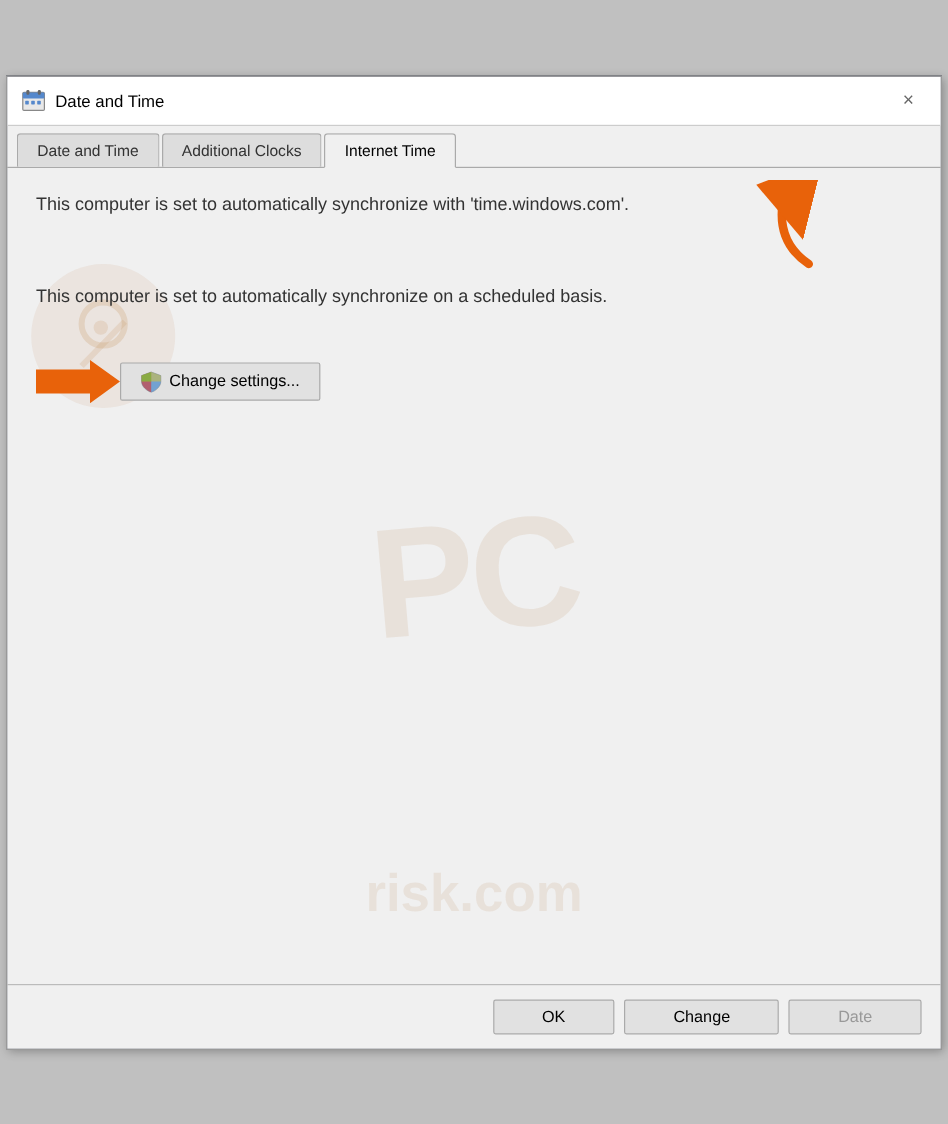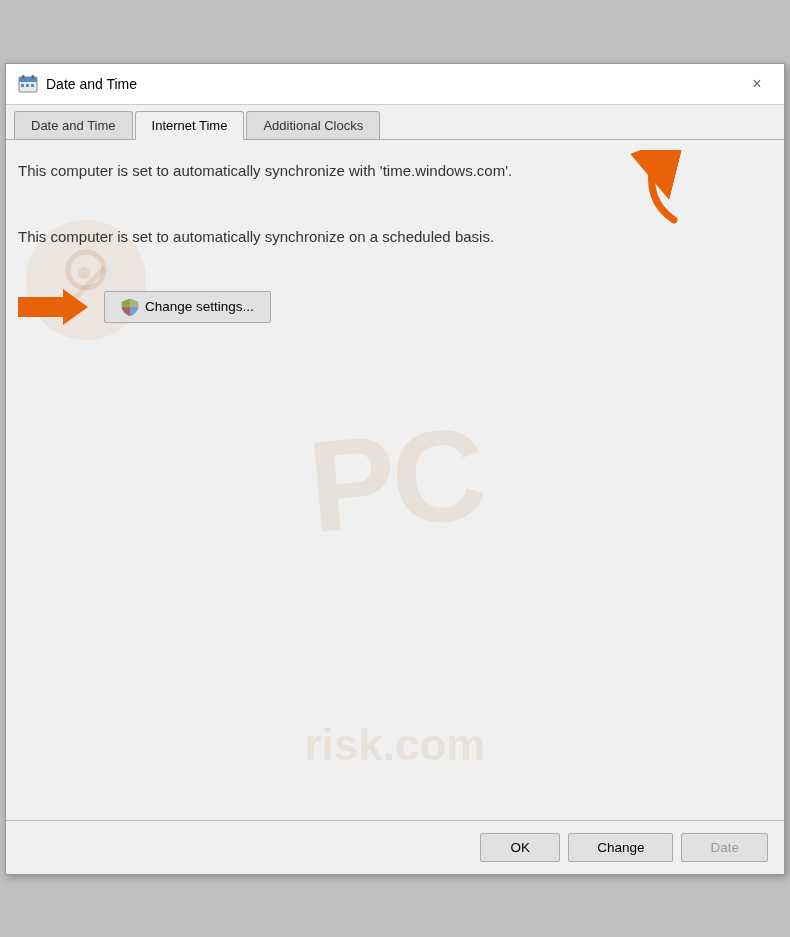--- a/index.html
+++ b/index.html
@@ -76,21 +76,21 @@
     .tab.active {
       background: #f0f0f0;
       border-bottom: 1px solid #f0f0f0;
       font-weight: 500;
       margin-bottom: -1px;
       z-index: 1;
       color: #000;
     }
     .content {
       background: #f0f0f0;
-      padding: 20px 12px;
+      padding: 20px 24px;
       flex: 1;
       position: relative;
       min-height: 680px;
       overflow: hidden;
     }
     .watermark {
       position: absolute;
       top: 0; left: 0; right: 0; bottom: 0;
       display: flex;
       align-items: center;
@@ -113,30 +113,29 @@
       font-size: 15px;
       color: #333;
       margin-bottom: 8px;
       line-height: 1.5;
     }
     .sync-text-2 {
       position: relative;
       z-index: 1;
       font-size: 15px;
       color: #333;
-      margin-top: 44px;
+      margin-top: 55px;
       line-height: 1.5;
     }
     .change-settings-row {
       position: relative;
       z-index: 1;
       display: flex;
       align-items: center;
       margin-top: 40px;
-      gap: 16px;
     }
     .change-settings-btn {
       display: flex;
       align-items: center;
       gap: 6px;
       padding: 6px 16px;
       background: #e1e1e1;
       border: 1px solid #aaa;
       cursor: pointer;
       font-size: 13.5px;
@@ -149,21 +148,21 @@
     }
     .bottom-bar {
       background: #f0f0f0;
       border-top: 1px solid #bbb;
       padding: 12px 16px;
       display: flex;
       justify-content: flex-end;
       gap: 8px;
     }
     .bottom-btn {
-      padding: 6px 28px;
+      padding: 6px 40px;
       font-size: 13.5px;
       border: 1px solid #aaa;
       background: #e1e1e1;
       cursor: pointer;
       border-radius: 2px;
       min-width: 80px;
     }
     .bottom-btn.disabled {
       color: #999;
       cursor: default;
@@ -186,22 +185,22 @@
         <rect x="8" y="10" width="3" height="3" rx="0.5" fill="#5588cc"></rect>
         <rect x="13" y="10" width="3" height="3" rx="0.5" fill="#5588cc"></rect>
       </svg>
       <span class="title-text">Date and Time</span>
     </div>
     <button class="close-btn">×</button>
   </div>
 
   <div class="tabs">
     <div class="tab">Date and Time</div>
+    <div class="tab">Additional Clocks</div>
     <div class="tab active">Internet Time</div>
-    <div class="tab">Additional Clocks</div>
   </div>
 
   <div class="content">
 
     <div class="watermark">
 
       <div style="position:absolute; top:80px; left:20px;">
         <div class="pc-icon-circle">
           <svg width="80" height="80" viewBox="0 0 80 80" fill="none">
             <circle cx="40" cy="30" r="18" stroke="rgba(200,150,100,0.25)" stroke-width="5" fill="none"></circle>

